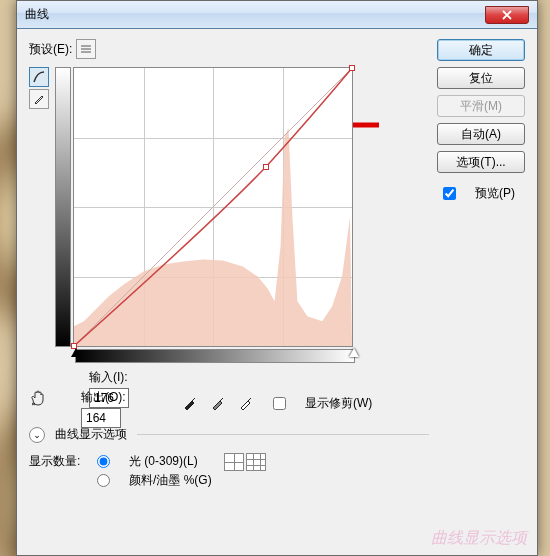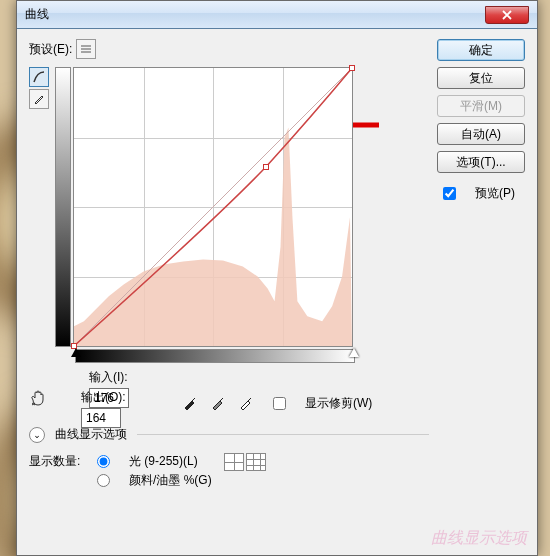--- a/index.html
+++ b/index.html
@@ -175,21 +175,21 @@
         <span style="margin:0 6px">曲线显示选项</span>
         <div class="sep-line"></div>
       </div>
 
       <div class="opts">
         <div class="row" style="align-items:flex-start">
           <span style="width:64px">显示数量:</span>
           <div class="radio-group">
             <label class="check-row">
                 <input type="radio" name="amt" checked="" style="">
-                <span>光 (9-255)(L)</span>
+                <span>光 (0-309)(L)</span>
               </label>
             <label class="check-row">
                 <input type="radio" name="amt" style="">
                 <span>颜料/油墨 %(G)</span>
               </label>
           </div>
           <div class="grid-icons">
             <span class="gicon coarse"></span>
             <span class="gicon fine"></span>
           </div>

